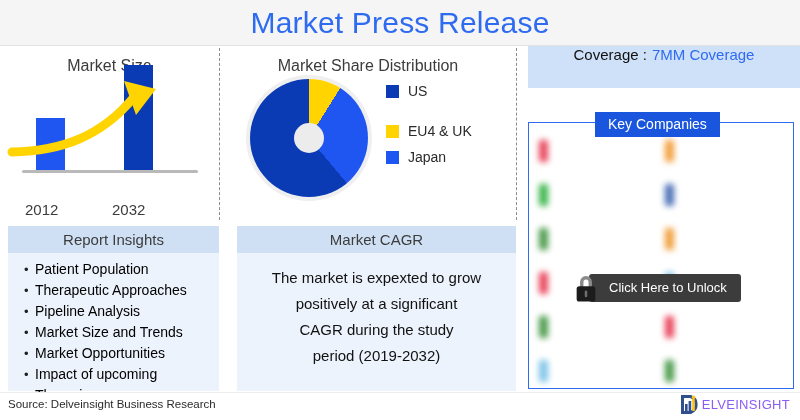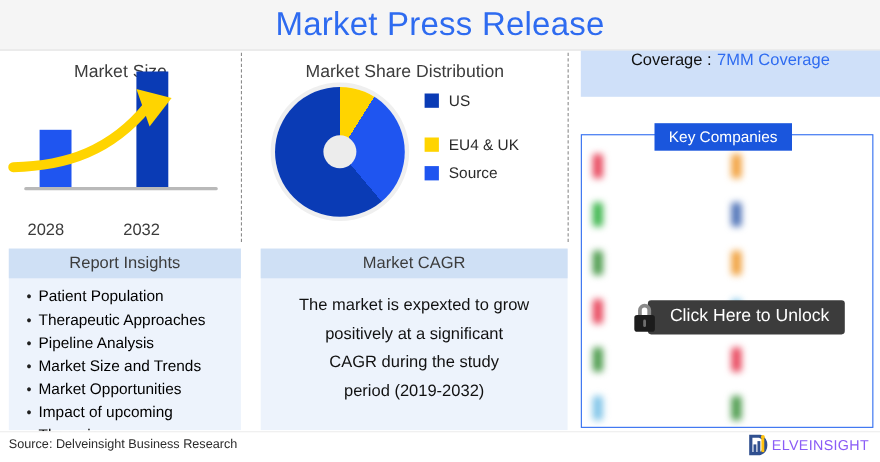--- a/index.html
+++ b/index.html
@@ -110,21 +110,21 @@
   .logo .txt.s{flex:0 1 55%;}
   .logo .txt.m{flex:0 1 75%;}
   .logo .stack{display:flex;flex-direction:column;gap:4px;flex:1 1 auto;}
   .logo .stack .txt{width:100%;}
 
   .unlock{
     position:absolute;left:40px;top:148px;display:flex;align-items:center;z-index:6;
   }
   .lock-ico{position:relative;width:34px;height:34px;z-index:2;}
   .unlock-tip{
-    background:#3c3c3c;color:#fff;font-size:16px;
+    background:#3c3c3c;color:#fff;font-size:13px;
     padding:6px 14px 7px 20px;border-radius:3px;margin-left:-14px;
     white-space:nowrap;
   }
 
   
   .insights{position:absolute;left:8px;top:226px;width:211px;height:165px;background:#edf3fc;}
   .panel-head{
     background:#cfe0f5;height:27px;display:flex;align-items:center;justify-content:center;
     font-size:15px;color:#3c3c3c;
   }
@@ -168,21 +168,21 @@
     <div class="ms-title">Market Size</div>
     <div class="ms-chart">
       <div class="ms-axis"></div>
       <div class="bar b1" style="height: 52px; background: rgb(31, 85, 240);"></div>
       <div class="bar b2" style="height: 105px; background: rgb(10, 59, 181);"></div>
       <svg class="ms-arrow" width="200" height="110" viewBox="0 0 200 110">
         <path d="M6 77 C 55 76, 95 62, 128 22" stroke="#ffd400" stroke-width="9" fill="none" stroke-linecap="round"></path>
         <path d="M118 6 L150 14 L130 40 Z" fill="#ffd400"></path>
       </svg>
       <div class="ms-labels">
-        <span>2028</span>
+        <span>2012</span>
         <span>2032</span>
       </div>
     </div>
   </div>
 
   <div class="market-share">
     <div class="mshare-title">Market Share Distribution</div>
     <div class="donut-wrap">
       <div class="donut" id="donut" style="background: conic-gradient(rgb(255, 212, 0) -58deg, rgb(255, 212, 0) 32deg, rgb(31, 85, 240) 32deg, rgb(31, 85, 240) 140deg, rgb(10, 59, 181) 140deg, rgb(10, 59, 181) 302deg);"></div>
       <div class="donut-hole">
@@ -192,21 +192,21 @@
         <div class="legend-row r1">
           <span class="swatch" style="background: rgb(10, 59, 181);"></span>
           <span>US</span>
         </div>
         <div class="legend-row r2">
           <span class="swatch" style="background: rgb(255, 212, 0);"></span>
           <span>EU4 &amp; UK</span>
         </div>
         <div class="legend-row">
           <span class="swatch" style="background: rgb(31, 85, 240);"></span>
-          <span>Source</span>
+          <span>Japan</span>
         </div>
       </div>
     </div>
   </div>
 
   <div class="coverage">
     <span class="lbl">Coverage :</span>
     <span class="val">7MM Coverage</span>
   </div>
 

